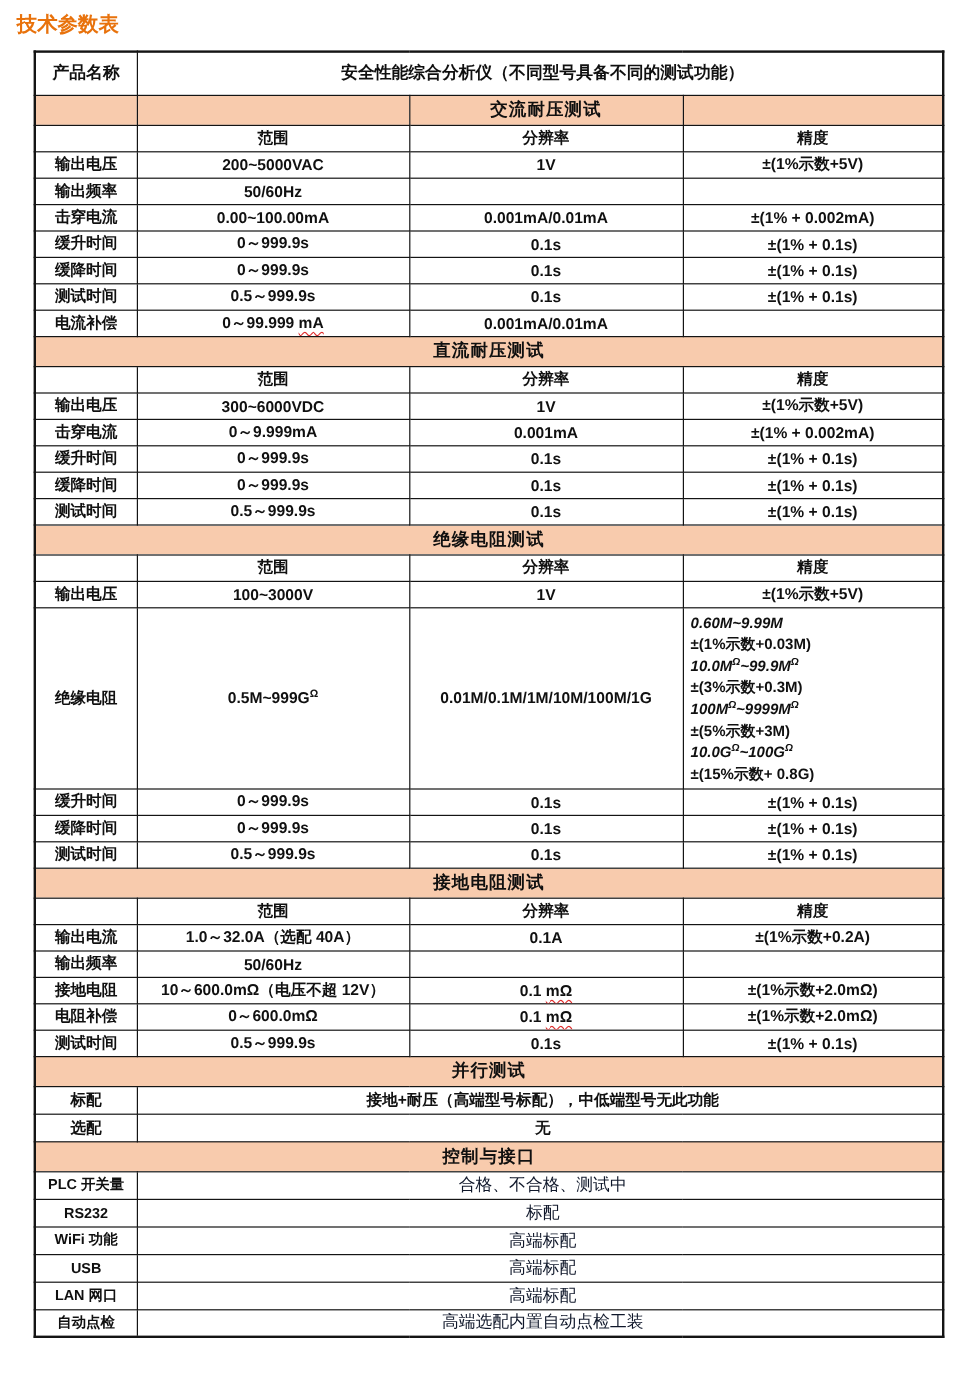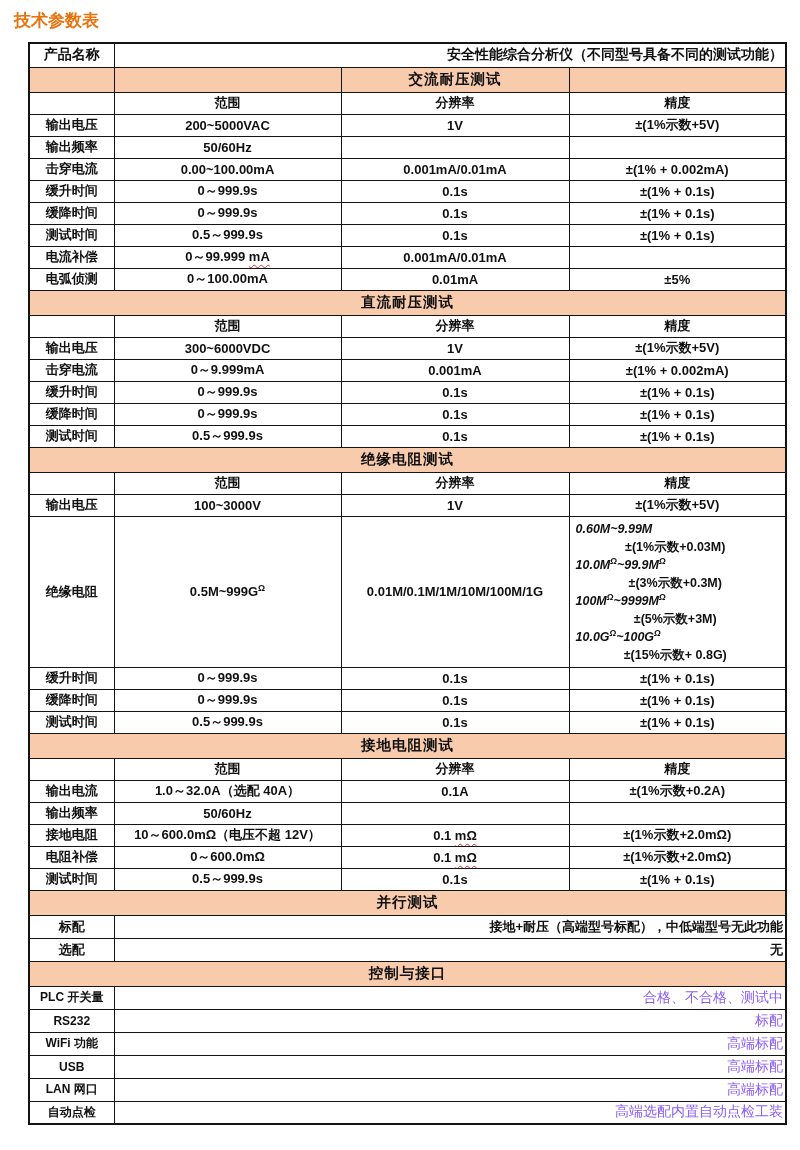--- a/index.html
+++ b/index.html
@@ -23,44 +23,44 @@
     border-collapse:collapse;table-layout:fixed;
     margin-left:28px;width:757px;
     border:2px solid var(--border-color);
   }
   td{
     border:1px solid var(--border-color);
     text-align:center;vertical-align:middle;
     font-size:13px;font-weight:700;color:#101010;
     padding:0 2px;overflow:hidden;white-space:nowrap;
   }
-  .r-product td{height:24px;font-size:14px;}
+  .r-product td{height:36px;font-size:14px;}
   .r-sect td{height:25px;}
   .r-head td{height:22px;}
   .r-data td{height:22px;}
   .r-par td{height:23px;}
   .r-ctl td{height:23px;}
-  td.left{text-align:right;padding-left:7px;}
+  td.left{text-align:center;padding-left:7px;}
   td.orange{background:var(--section-bg);}
   td.sect{font-size:14.5px;letter-spacing:1px;}
   td.lbl-sm{font-size:12px;}
   td.acc-multi{padding:3px 6px;vertical-align:middle;white-space:normal;}
   .acc-multi div{line-height:18px;font-size:12.5px;}
   .acc-line-left{text-align:left;font-style:italic;}
-  .acc-line-right{text-align:center;padding-right:4px;}
+  .acc-line-right{text-align:left;padding-right:4px;}
   sup{font-size:0.68em;vertical-align:super;line-height:0;}
   .squiggle{
     text-decoration:underline wavy var(--squiggle-red);
     text-decoration-thickness:1px;
     text-underline-offset:3px;
     text-decoration-skip-ink:none;
   }
   td.serif-val{
     font-family:"Liberation Serif","DejaVu Serif",serif;
-    font-weight:400;font-size:14px;color:#8b5cf6;
+    font-weight:400;font-size:14px;color:#0f172a;
   }
 </style>
 </head>
 <body>
 
 <h1 class="page-title">技术参数表</h1>
 
 <table class="spec">
   <colgroup>
     <col style="width:85px">
@@ -121,26 +121,20 @@
     <td>测试时间</td>
     <td>0.5～999.9s</td>
     <td>0.1s</td>
     <td>±(1% + 0.1s)</td>
   </tr>
   <tr class="r-data">
     <td>电流补偿</td>
     <td>0～99.999 <span class="squiggle">mA</span></td>
     <td>0.001mA/0.01mA</td>
     <td></td>
-  </tr>
-  <tr class="r-data">
-    <td>电弧侦测</td>
-    <td>0～100.00mA</td>
-    <td>0.01mA</td>
-    <td>±5%</td>
   </tr>
 
   <tr class="r-sect">
     <td class="orange sect" colspan="4">直流耐压测试</td>
   </tr>
   <tr class="r-head">
     <td></td>
     <td>范围</td>
     <td>分辨率</td>
     <td>精度</td>

